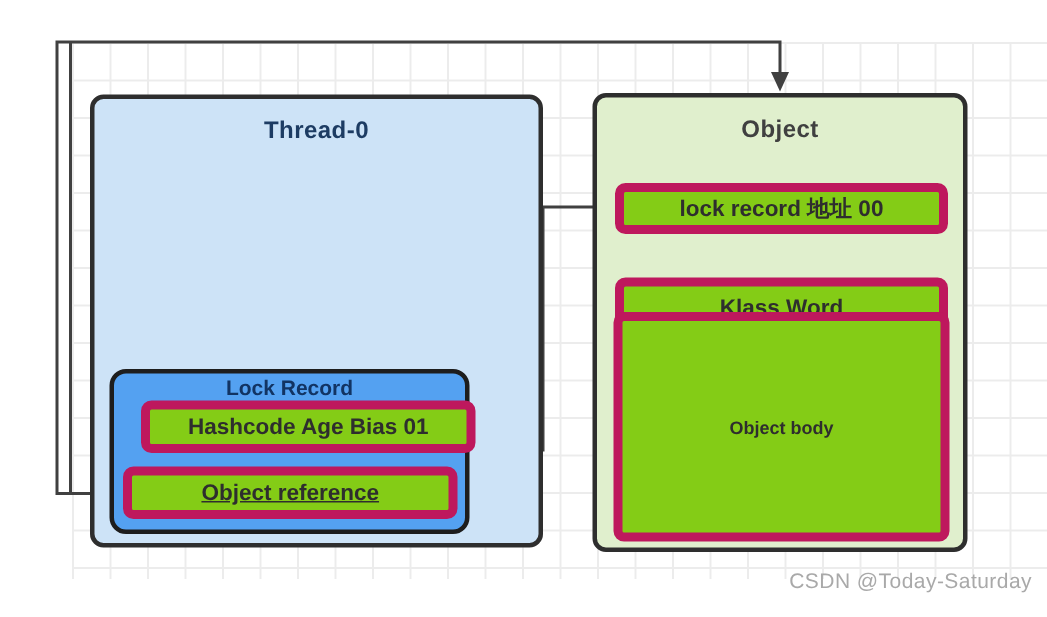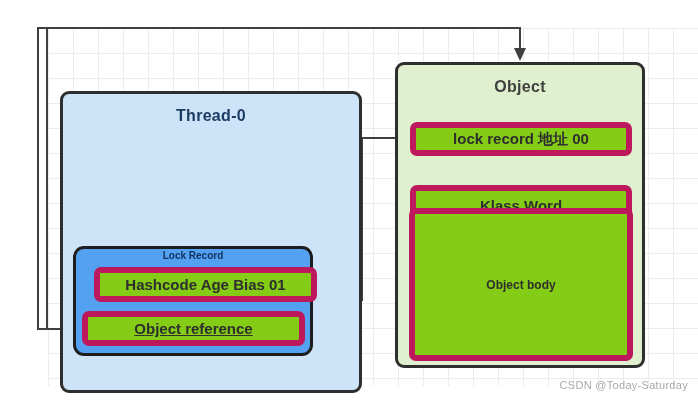--- a/index.html
+++ b/index.html
@@ -11,55 +11,55 @@
   .grid{
     position:absolute;left:48px;top:28px;width:650px;height:358px;
     background-image:
       linear-gradient(to right,#ececec 1px,transparent 1px),
       linear-gradient(to bottom,#ececec 1px,transparent 1px);
     background-size:25px 25px;
   }
   .box{position:absolute;box-sizing:border-box;border-radius:9px;}
   .thread-box{
     left:60px;top:63px;width:302px;height:302px;
-    background:#cde3f7;border:3px solid #2e2e2e;margin-top:28px;
+    background:#cde3f7;border:3px solid #2e2e2e;
   }
   .object-box{
     left:395px;top:62px;width:250px;height:306px;
     background:#e0efcd;border:3px solid #2e2e2e;
   }
   .box-title{
     text-align:center;font-weight:bold;font-size:16px;
     padding-top:13px;letter-spacing:.3px;
   }
   .thread-box .box-title{color:#1d3c63;}
   .object-box .box-title{color:#404040;}
   .lockrec-box{
     left:73px;top:246px;width:240px;height:110px;
     background:#54a1f1;border:3px solid #1d1d1d;border-radius:11px;
   }
   .lockrec-title{
-    text-align:center;font-weight:bold;font-size:10px;color:#123463;
+    text-align:center;font-weight:bold;font-size:14px;color:#123463;
     padding-top:1px;
   }
   .cell{
     position:absolute;box-sizing:border-box;
     background:#84cc16;border:6px solid #be185d;border-radius:7px;
     display:flex;align-items:center;justify-content:center;
     font-weight:bold;font-size:15px;color:#2e2e2e;white-space:nowrap;
   }
   .cell-hashcode{left:94px;top:267px;width:223px;height:35px;}
   .cell-objref  {left:82px;top:311px;width:223px;height:35px;text-decoration:underline;}
   .cell-markword{left:410px;top:122px;width:222px;height:34px;}
   .cell-klass   {left:410px;top:185px;width:222px;height:40px;}
   .cell-body    {left:409px;top:208px;width:224px;height:153px;font-size:12px;}
   .connector-layer{position:absolute;left:0;top:0;width:698px;height:411px;}
   .watermark{
     position:absolute;left:430px;top:379px;width:258px;
-    text-align:right;font-size:11px;color:#a9a9a9;padding-right:10px;
+    text-align:right;font-size:14px;color:#a9a9a9;padding-right:10px;
     letter-spacing:.3px;
   }
 </style>
 </head>
 <body>
 
 <div class="grid"></div>
 
 <svg class="connector-layer" viewBox="0 0 698 411" xmlns="http://www.w3.org/2000/svg">
 

